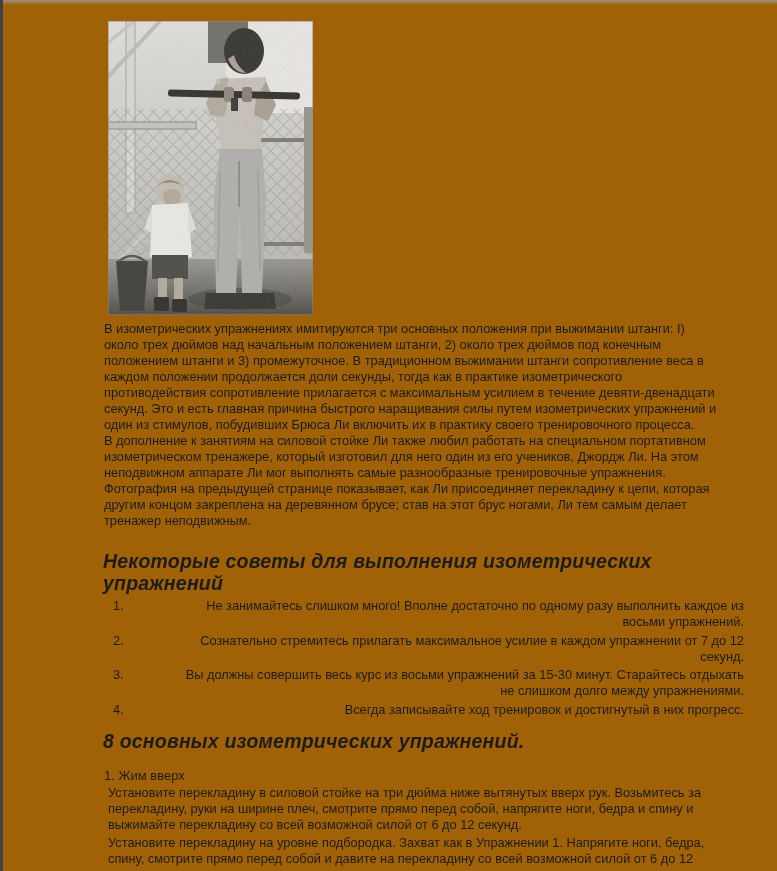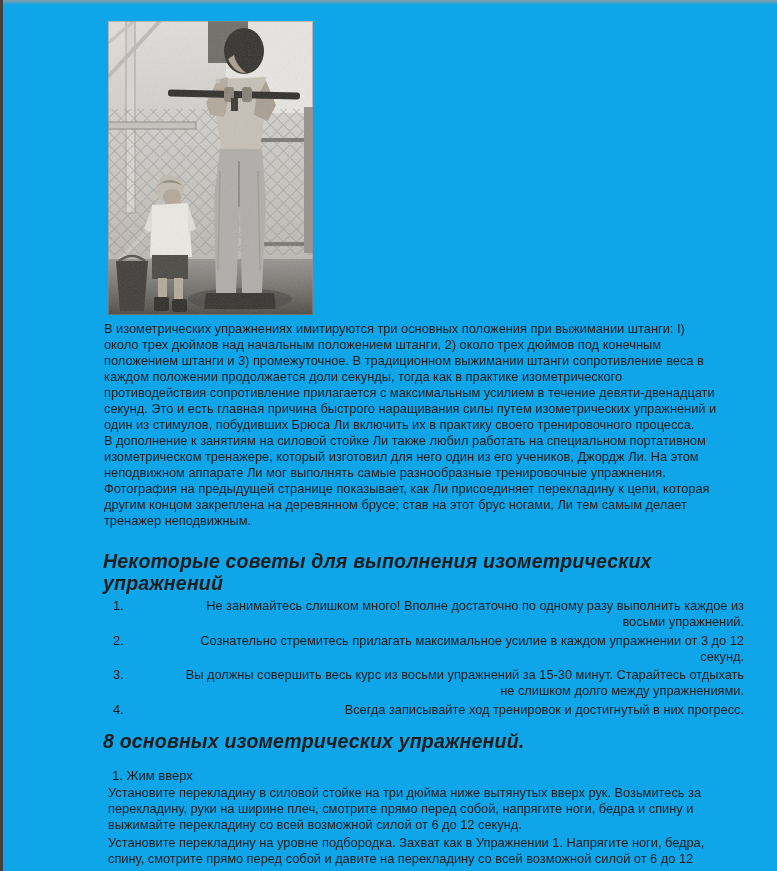--- a/index.html
+++ b/index.html
@@ -1,36 +1,36 @@
 <!DOCTYPE html>
 <html><head>
 <meta charset="utf-8">
 <style>
   html,body{margin:0;padding:0;background:#f2f2f0;}
   .page{
-    position:relative;width:777px;height:871px;background:#0ea5e9;overflow:hidden;
+    position:relative;width:777px;height:871px;background:#a16207;overflow:hidden;
     font-family:"Liberation Sans", sans-serif;color:#1c1c1c;
   }
   .edge-top{position:absolute;left:0;top:0;width:777px;height:5px;
     background:linear-gradient(to bottom,#9d9d9b,rgba(255,255,255,0));
     opacity:.85;pointer-events:none;}
   .edge-left{position:absolute;left:0;top:0;bottom:0;width:3px;background:#424242;}
   .photo{position:absolute;left:108px;top:21px;width:205px;height:294px;margin:0;}
   .photo svg{display:block;}
   .content{position:absolute;left:104px;top:321px;width:640px;font-size:12.8px;line-height:16px;}
   .par{margin:0;white-space:pre;}
   .heading{font-weight:bold;font-style:italic;font-size:19.5px;line-height:22px;letter-spacing:.2px;}
   .heading-tips{margin:21px 0 4px -1px;}
   .heading-ex{margin:12px 0 16px -1px;}
   ol.tips{list-style:none;margin:0;padding:0;}
   ol.tips li{display:flex;margin:0 0 2.5px 0;}
   ol.tips .num{flex:0 0 25px;margin-left:9px;}
   ol.tips .li-text{flex:1;white-space:pre;text-align:right;}
   .exercise{margin:0;}
-  .ex-title{font-size:13px;line-height:15px;margin:0 0 2px 8px;}
+  .ex-title{font-size:13px;line-height:15px;margin:0 0 2px 0;}
   .exercise .par{margin:0 0 2px 4px;}
 </style>
 </head>
 <body>
 
 <div class="page">
   <div class="edge-top"></div>
   <div class="edge-left"></div>
 
   <figure class="photo">
@@ -149,21 +149,21 @@
     <h2 class="heading heading-tips">Некоторые советы для выполнения изометрических упражнений</h2>
 
     <ol class="tips">
       <li>
         <span class="num">1.</span>
         <span class="li-text">Не занимайтесь слишком много! Вполне достаточно по одному разу выполнить каждое из
 восьми упражнений.</span>
       </li>
       <li>
         <span class="num">2.</span>
-        <span class="li-text">Сознательно стремитесь прилагать максимальное усилие в каждом упражнении от 3 до 12
+        <span class="li-text">Сознательно стремитесь прилагать максимальное усилие в каждом упражнении от 7 до 12
 секунд.</span>
       </li>
       <li>
         <span class="num">3.</span>
         <span class="li-text">Вы должны совершить весь курс из восьми упражнений за 15-30 минут. Старайтесь отдыхать
 не слишком долго между упражнениями.</span>
       </li>
       <li>
         <span class="num">4.</span>
         <span class="li-text">Всегда записывайте ход тренировок и достигнутый в них прогресс.</span>

